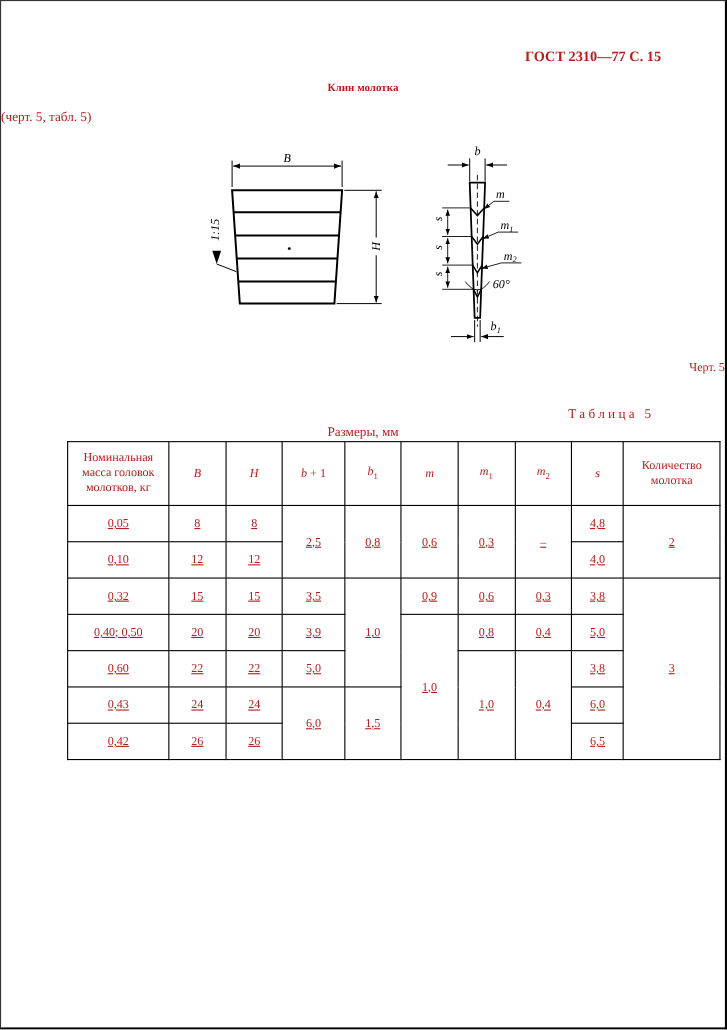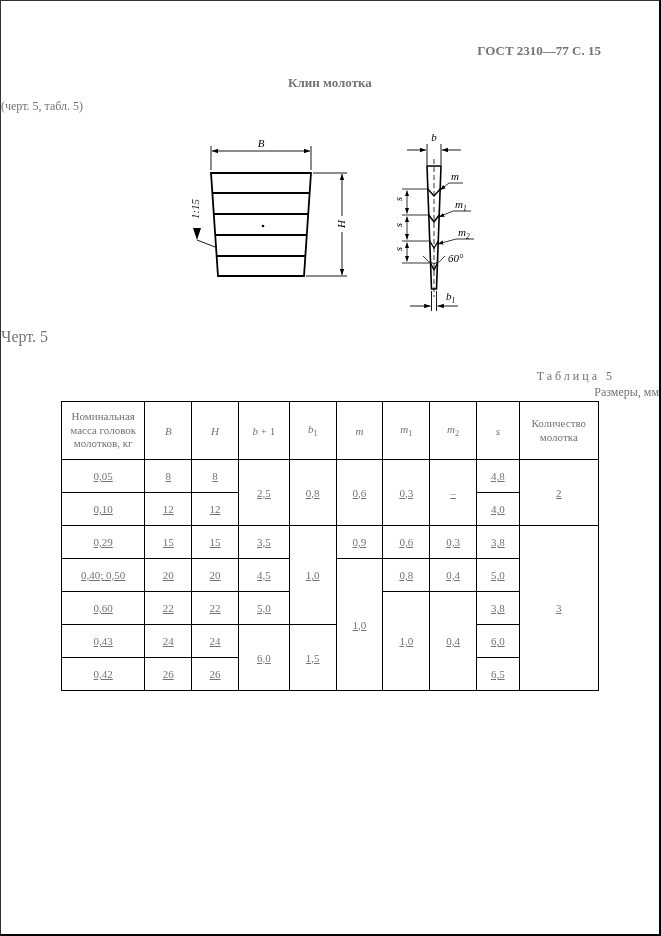--- a/index.html
+++ b/index.html
@@ -2,56 +2,56 @@
 <html><head>
 <meta charset="utf-8">
 <style>
   html,body { margin:0; padding:0; background:#e8e8e4; }
   .page {
     position:relative;
     box-sizing:border-box;
     width:661px; height:936px;
     margin:0 auto;
     background:#ffffff;
-    color:#737373;
+    color:#b91c1c;
     font-family:"Liberation Serif","DejaVu Serif",serif;
     border-top:1px solid #333;
     border-left:1px solid #333;
     border-right:2px solid #000;
     border-bottom:2px solid #000;
     overflow:hidden;
   }
   .doc-header {
     position:absolute; top:42px; right:58px;
     font-size:13px; font-weight:bold; white-space:nowrap;
   }
   .doc-title {
     position:absolute; top:74px; left:0; width:100%;
-    text-align:center; font-size:13px; font-weight:bold;
+    text-align:center; font-size:10px; font-weight:bold;
   }
   .doc-subtitle {
     position:absolute; top:98px; left:0; width:100%;
     text-align:left; font-size:12px;
   }
   .figure-wrap { position:absolute; top:124px; left:145px; width:380px; height:212px; }
   .figure-caption {
     position:absolute; top:327px; left:0; width:100%;
-    text-align:left; font-size:16px;
+    text-align:right; font-size:11px;
   }
   .table-label {
-    position:absolute; top:368px; right:44px;
+    position:absolute; top:368px; right:64px;
     font-size:12px; letter-spacing:3px; white-space:nowrap;
   }
   .table-caption {
     position:absolute; top:384px; left:0; width:100%;
-    text-align:right; font-size:12px;
+    text-align:center; font-size:12px;
   }
   table.dims {
     position:absolute; top:400px; left:60px;
-    border-collapse:collapse; table-layout:fixed; width:538px;
+    border-collapse:collapse; table-layout:fixed; width:594px;
     background:#fff;
   }
   table.dims th, table.dims td {
     border:1px solid #000;
     text-align:center; vertical-align:middle;
     padding:1px 3px;
     font-size:11px;
     font-weight:normal;
   }
   table.dims tr.hdr { height:58px; }
@@ -197,36 +197,36 @@
       <td>4,8</td>
       <td rowspan="2">2</td>
     </tr>
     <tr class="r">
       <td>0,10</td>
       <td>12</td>
       <td>12</td>
       <td>4,0</td>
     </tr>
     <tr class="r">
-      <td>0,29</td>
+      <td>0,32</td>
       <td>15</td>
       <td>15</td>
       <td>3,5</td>
       <td rowspan="3">1,0</td>
       <td>0,9</td>
       <td>0,6</td>
       <td>0,3</td>
       <td>3,8</td>
       <td rowspan="5">3</td>
     </tr>
     <tr class="r">
       <td>0,40; 0,50</td>
       <td>20</td>
       <td>20</td>
-      <td>4,5</td>
+      <td>3,9</td>
       <td rowspan="4">1,0</td>
       <td>0,8</td>
       <td>0,4</td>
       <td>5,0</td>
     </tr>
     <tr class="r">
       <td>0,60</td>
       <td>22</td>
       <td>22</td>
       <td>5,0</td>

